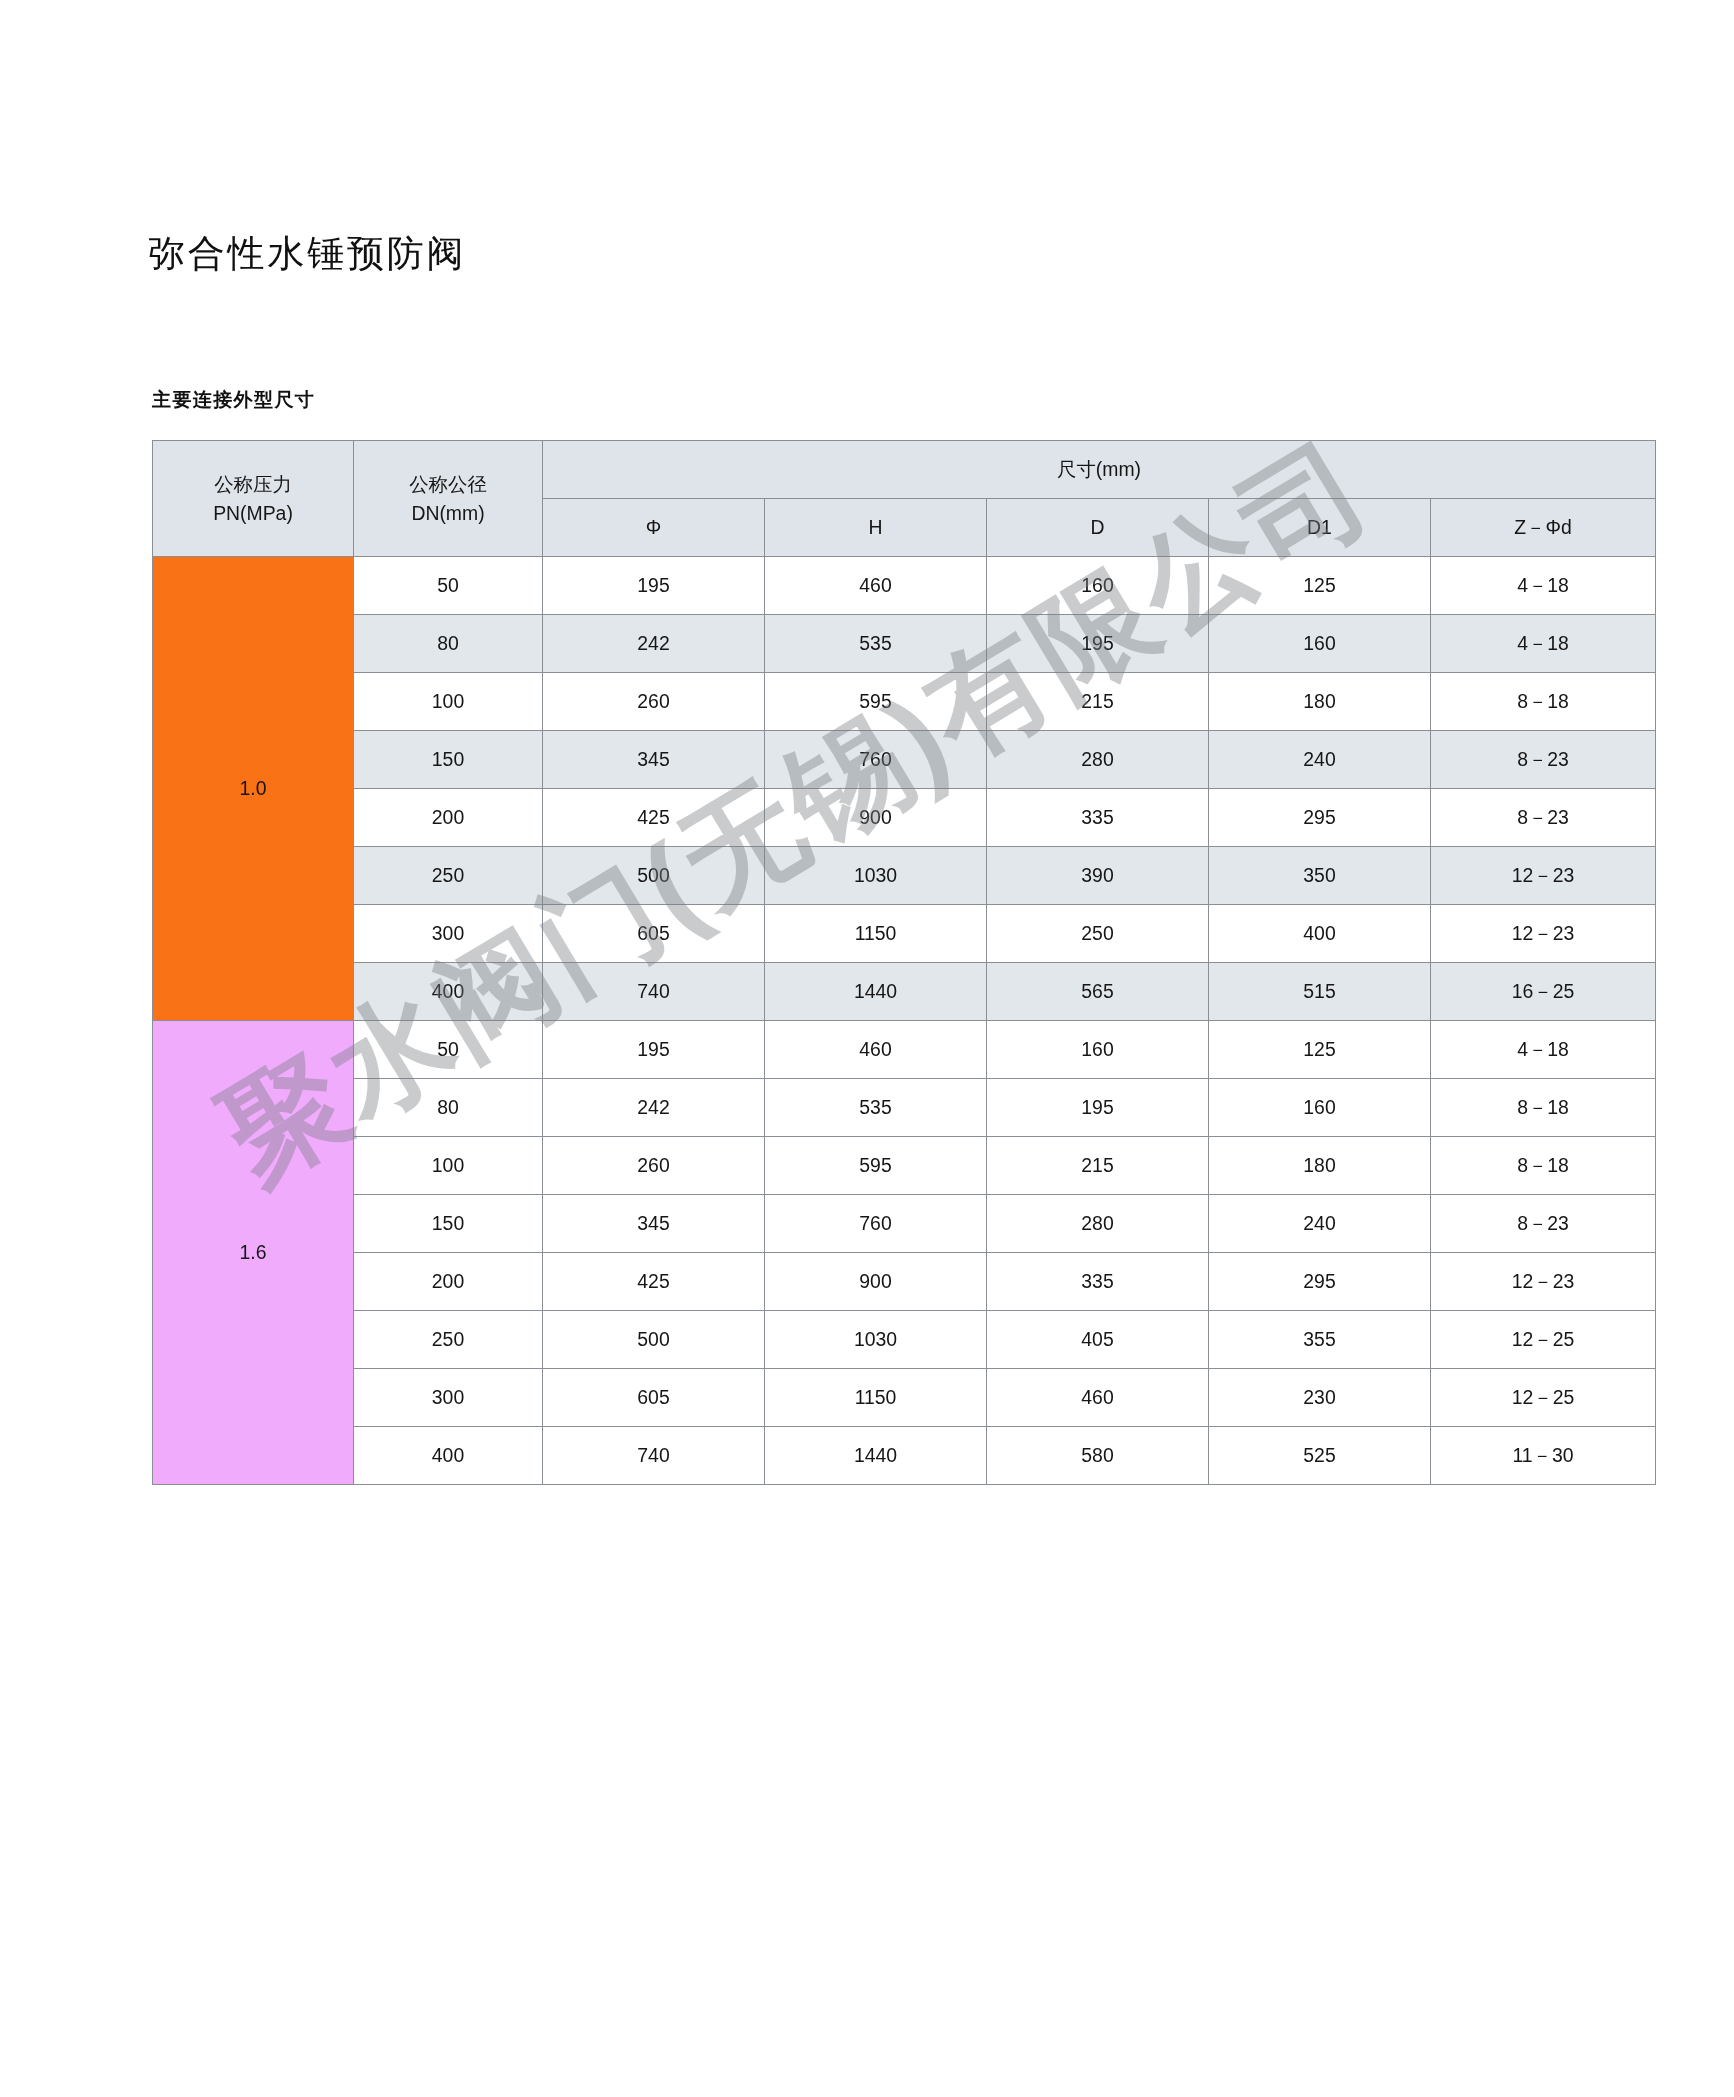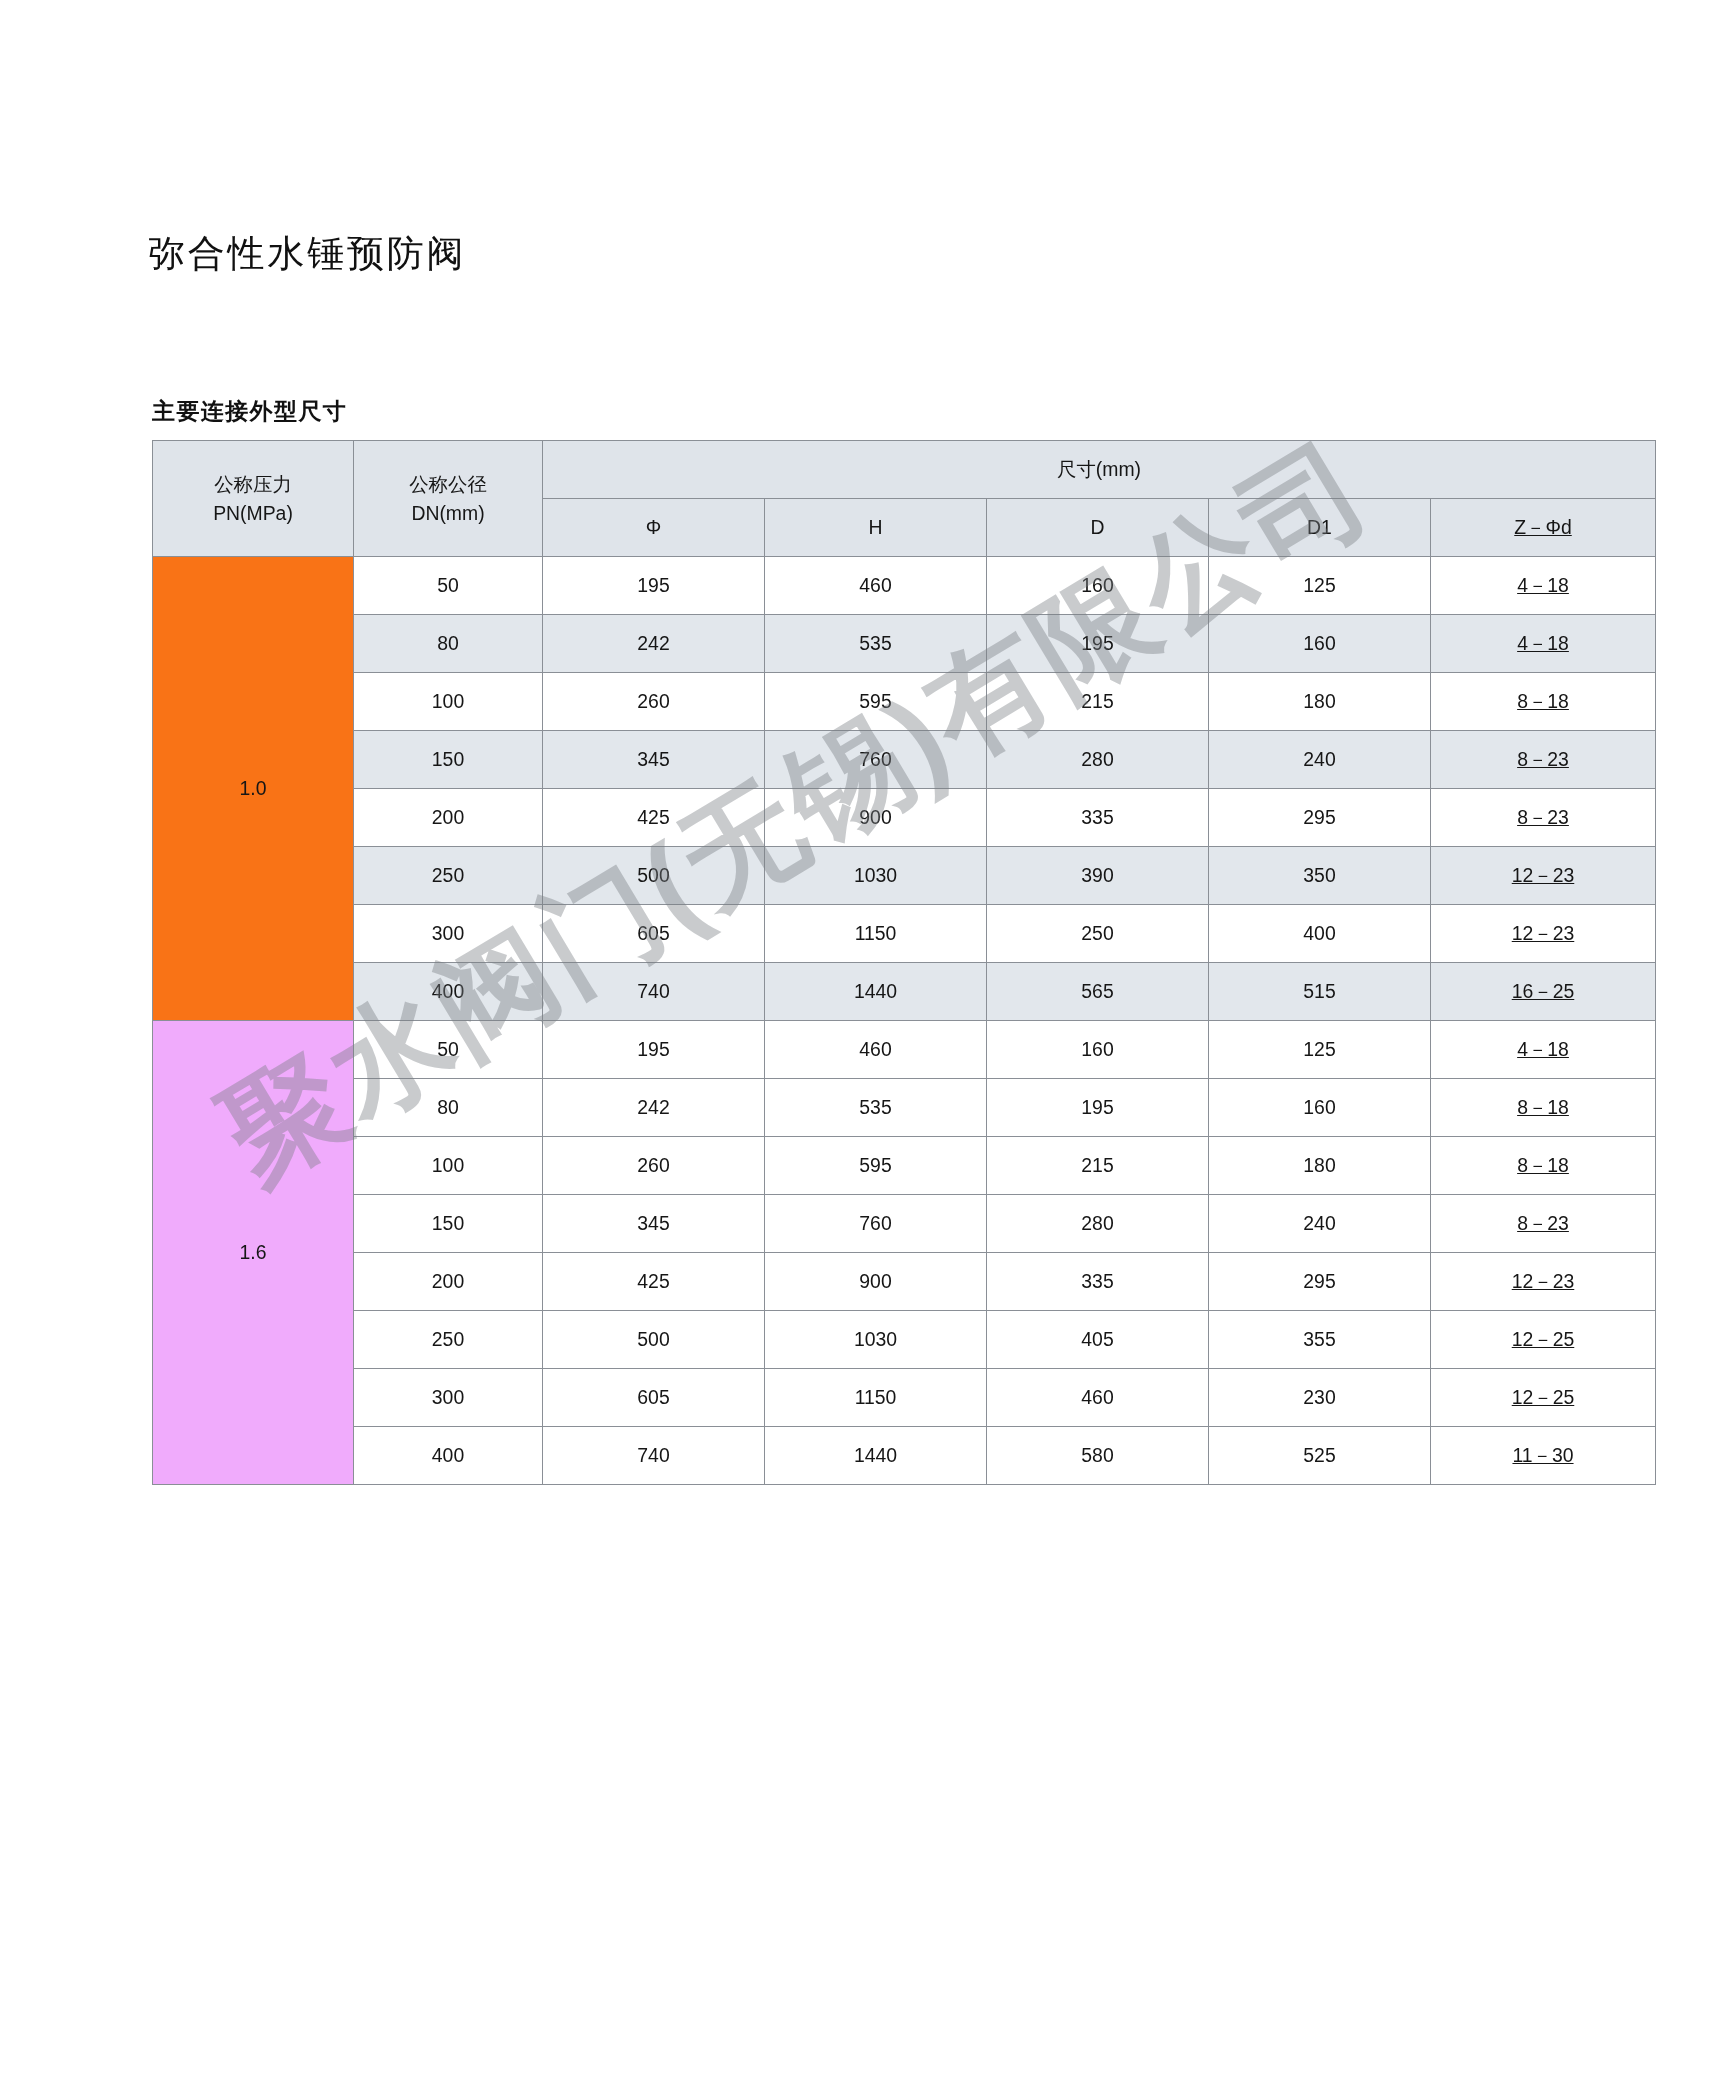--- a/index.html
+++ b/index.html
@@ -26,22 +26,22 @@
     left: 112px;
     top: 229px;
     font-size: 37px;
     font-weight: 500;
     letter-spacing: 2.8px;
     color: #111111;
   }
   .section-title {
     position: absolute;
     left: 116px;
-    top: 396px;
-    font-size: 23px;
+    top: 387px;
+    font-size: 19px;
     font-weight: bold;
     letter-spacing: 1.4px;
     color: #111111;
   }
   .table-wrap {
     position: absolute;
     left: 116px;
     top: 440px;
     width: 1502px;
   }
@@ -76,21 +76,21 @@
   }
   .hdr-tall { height: 69px; }
   .hdr-sub  { height: 58px; }
   td.shade, th.shade { background: #e2e7ec; }
   td.plain { background: #ffffff; }
   td.pn-cell {
     background: #f0abfc;
     font-size: 21px;
   }
   td.pn-cell.white { background: #f97316; }
-  .nowrap { white-space: nowrap; text-decoration: underline; }
+  .nowrap { white-space: nowrap; }
   .hdr-two-line { line-height: 1.5; }
 
   
   .watermark {
     position: absolute;
     left: 0;
     top: 0;
     width: 1735px;
     height: 2097px;
     pointer-events: none;

